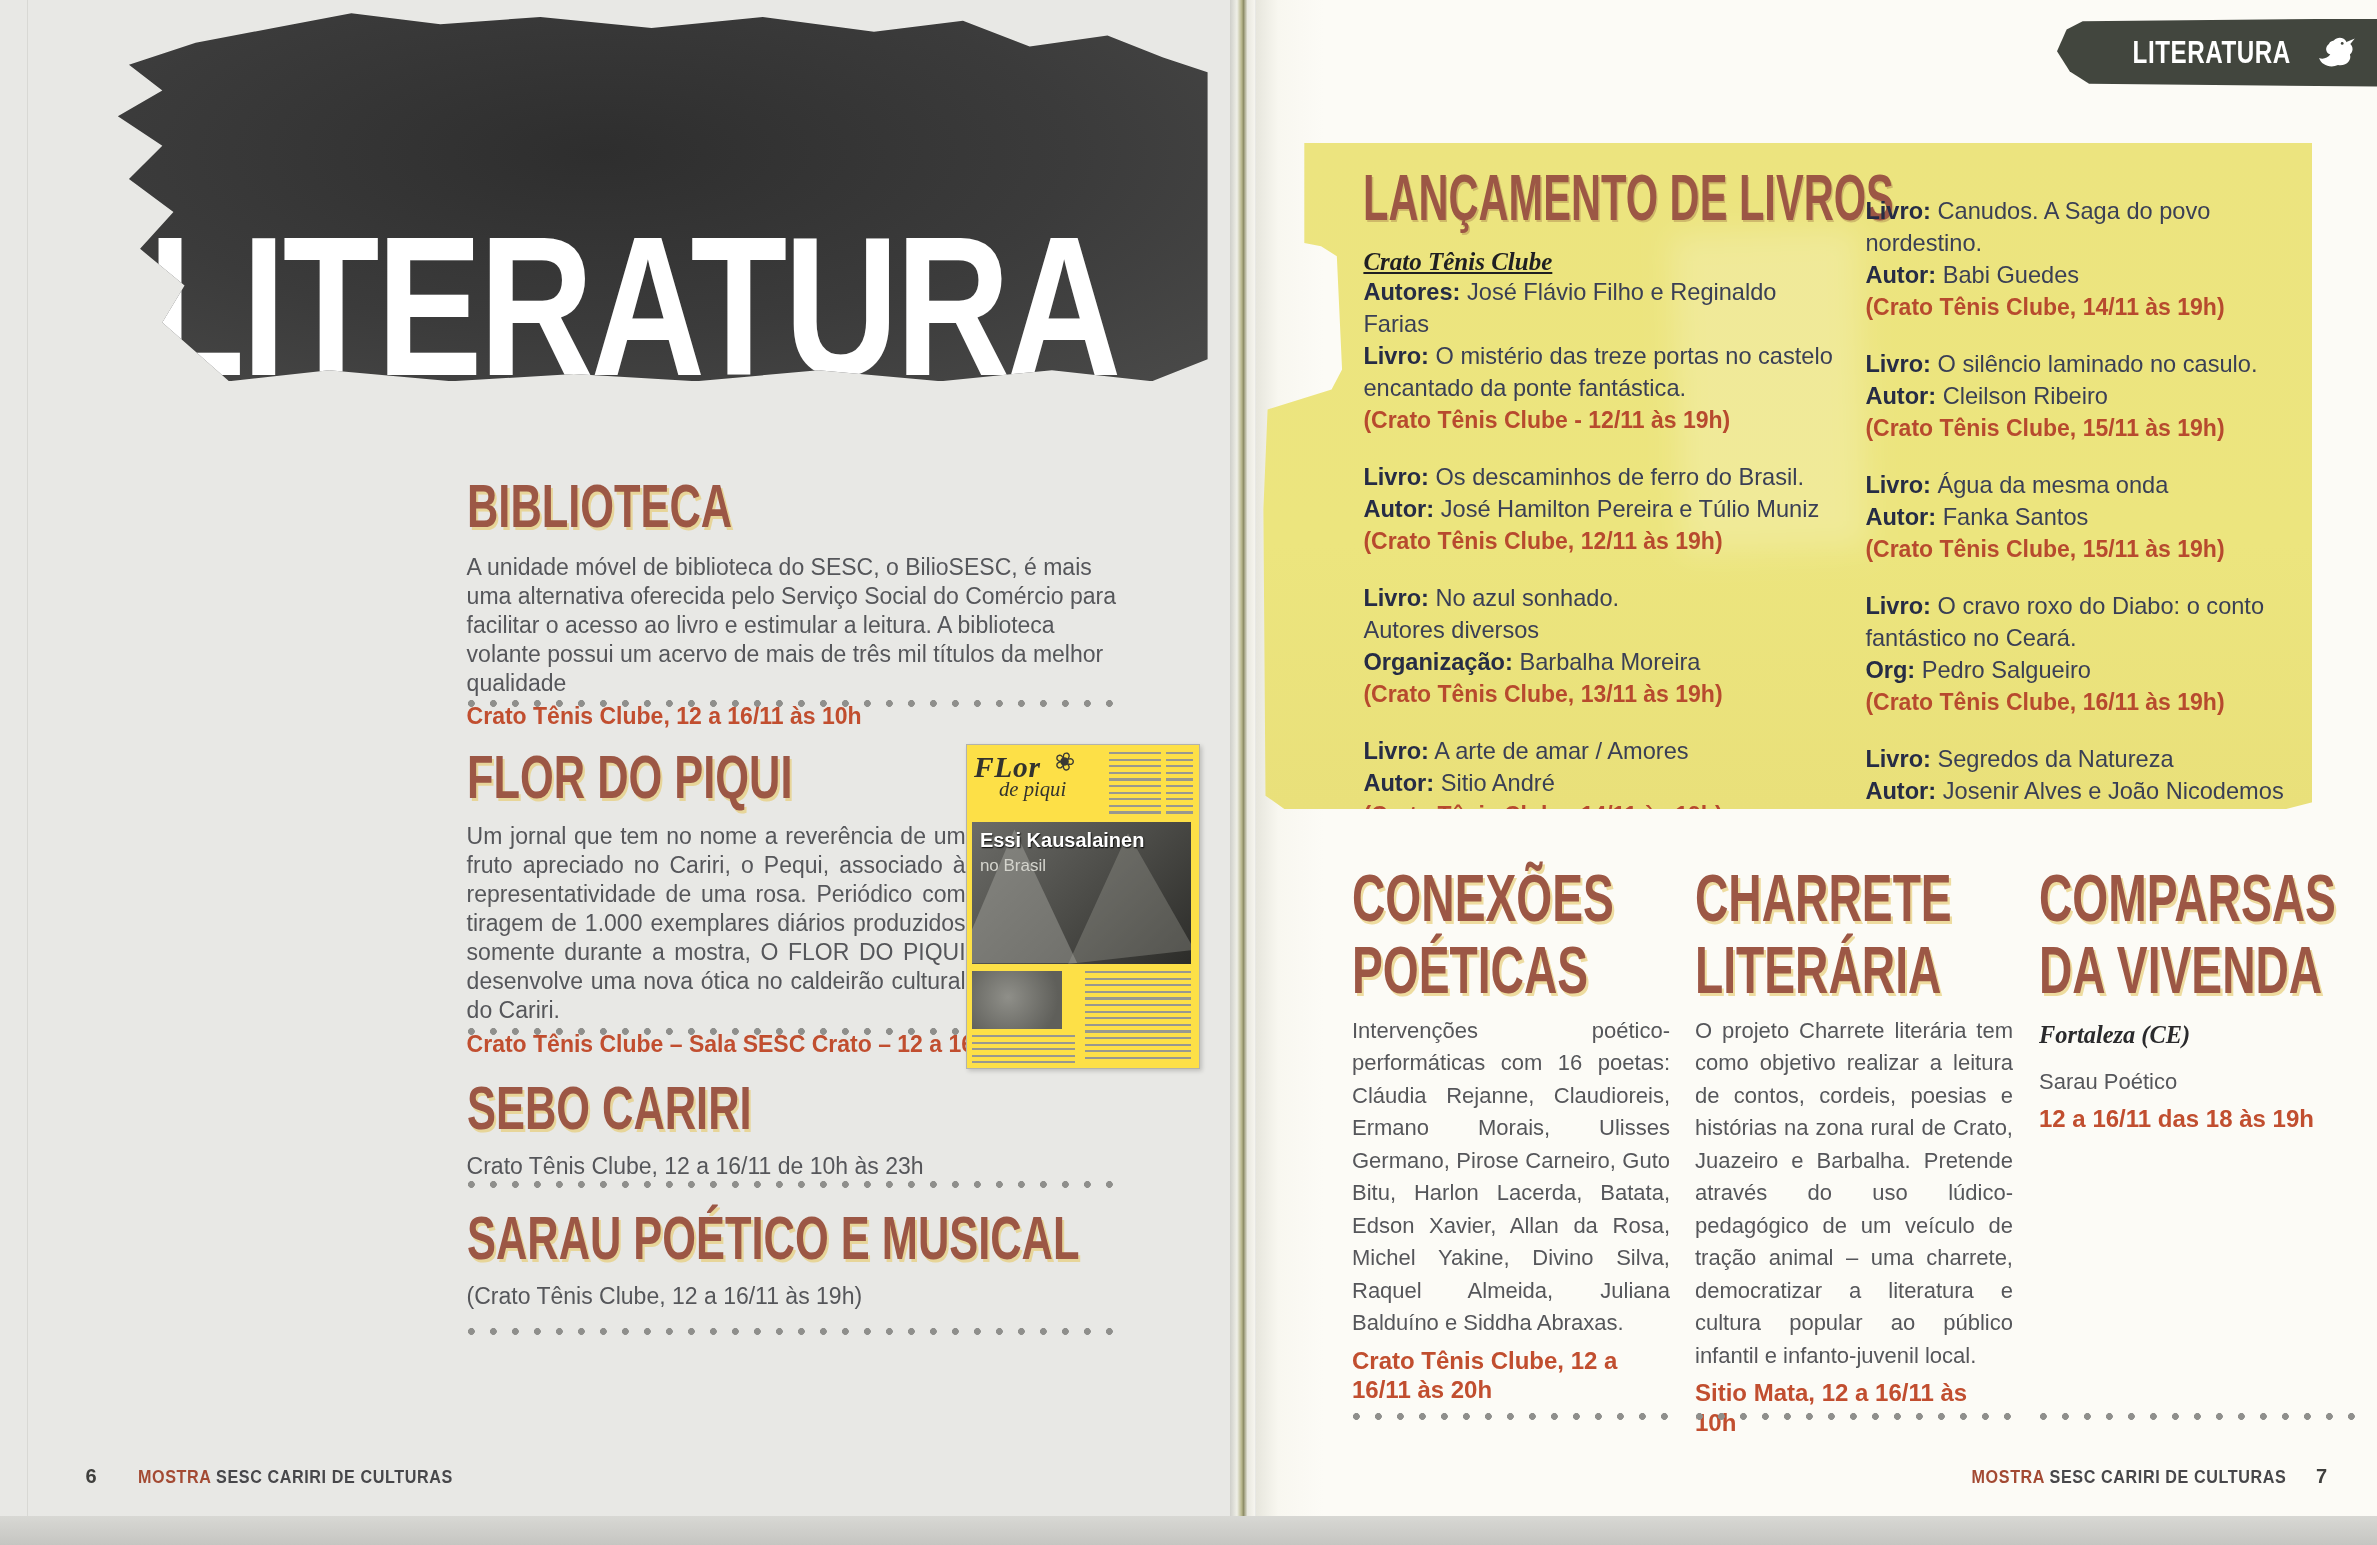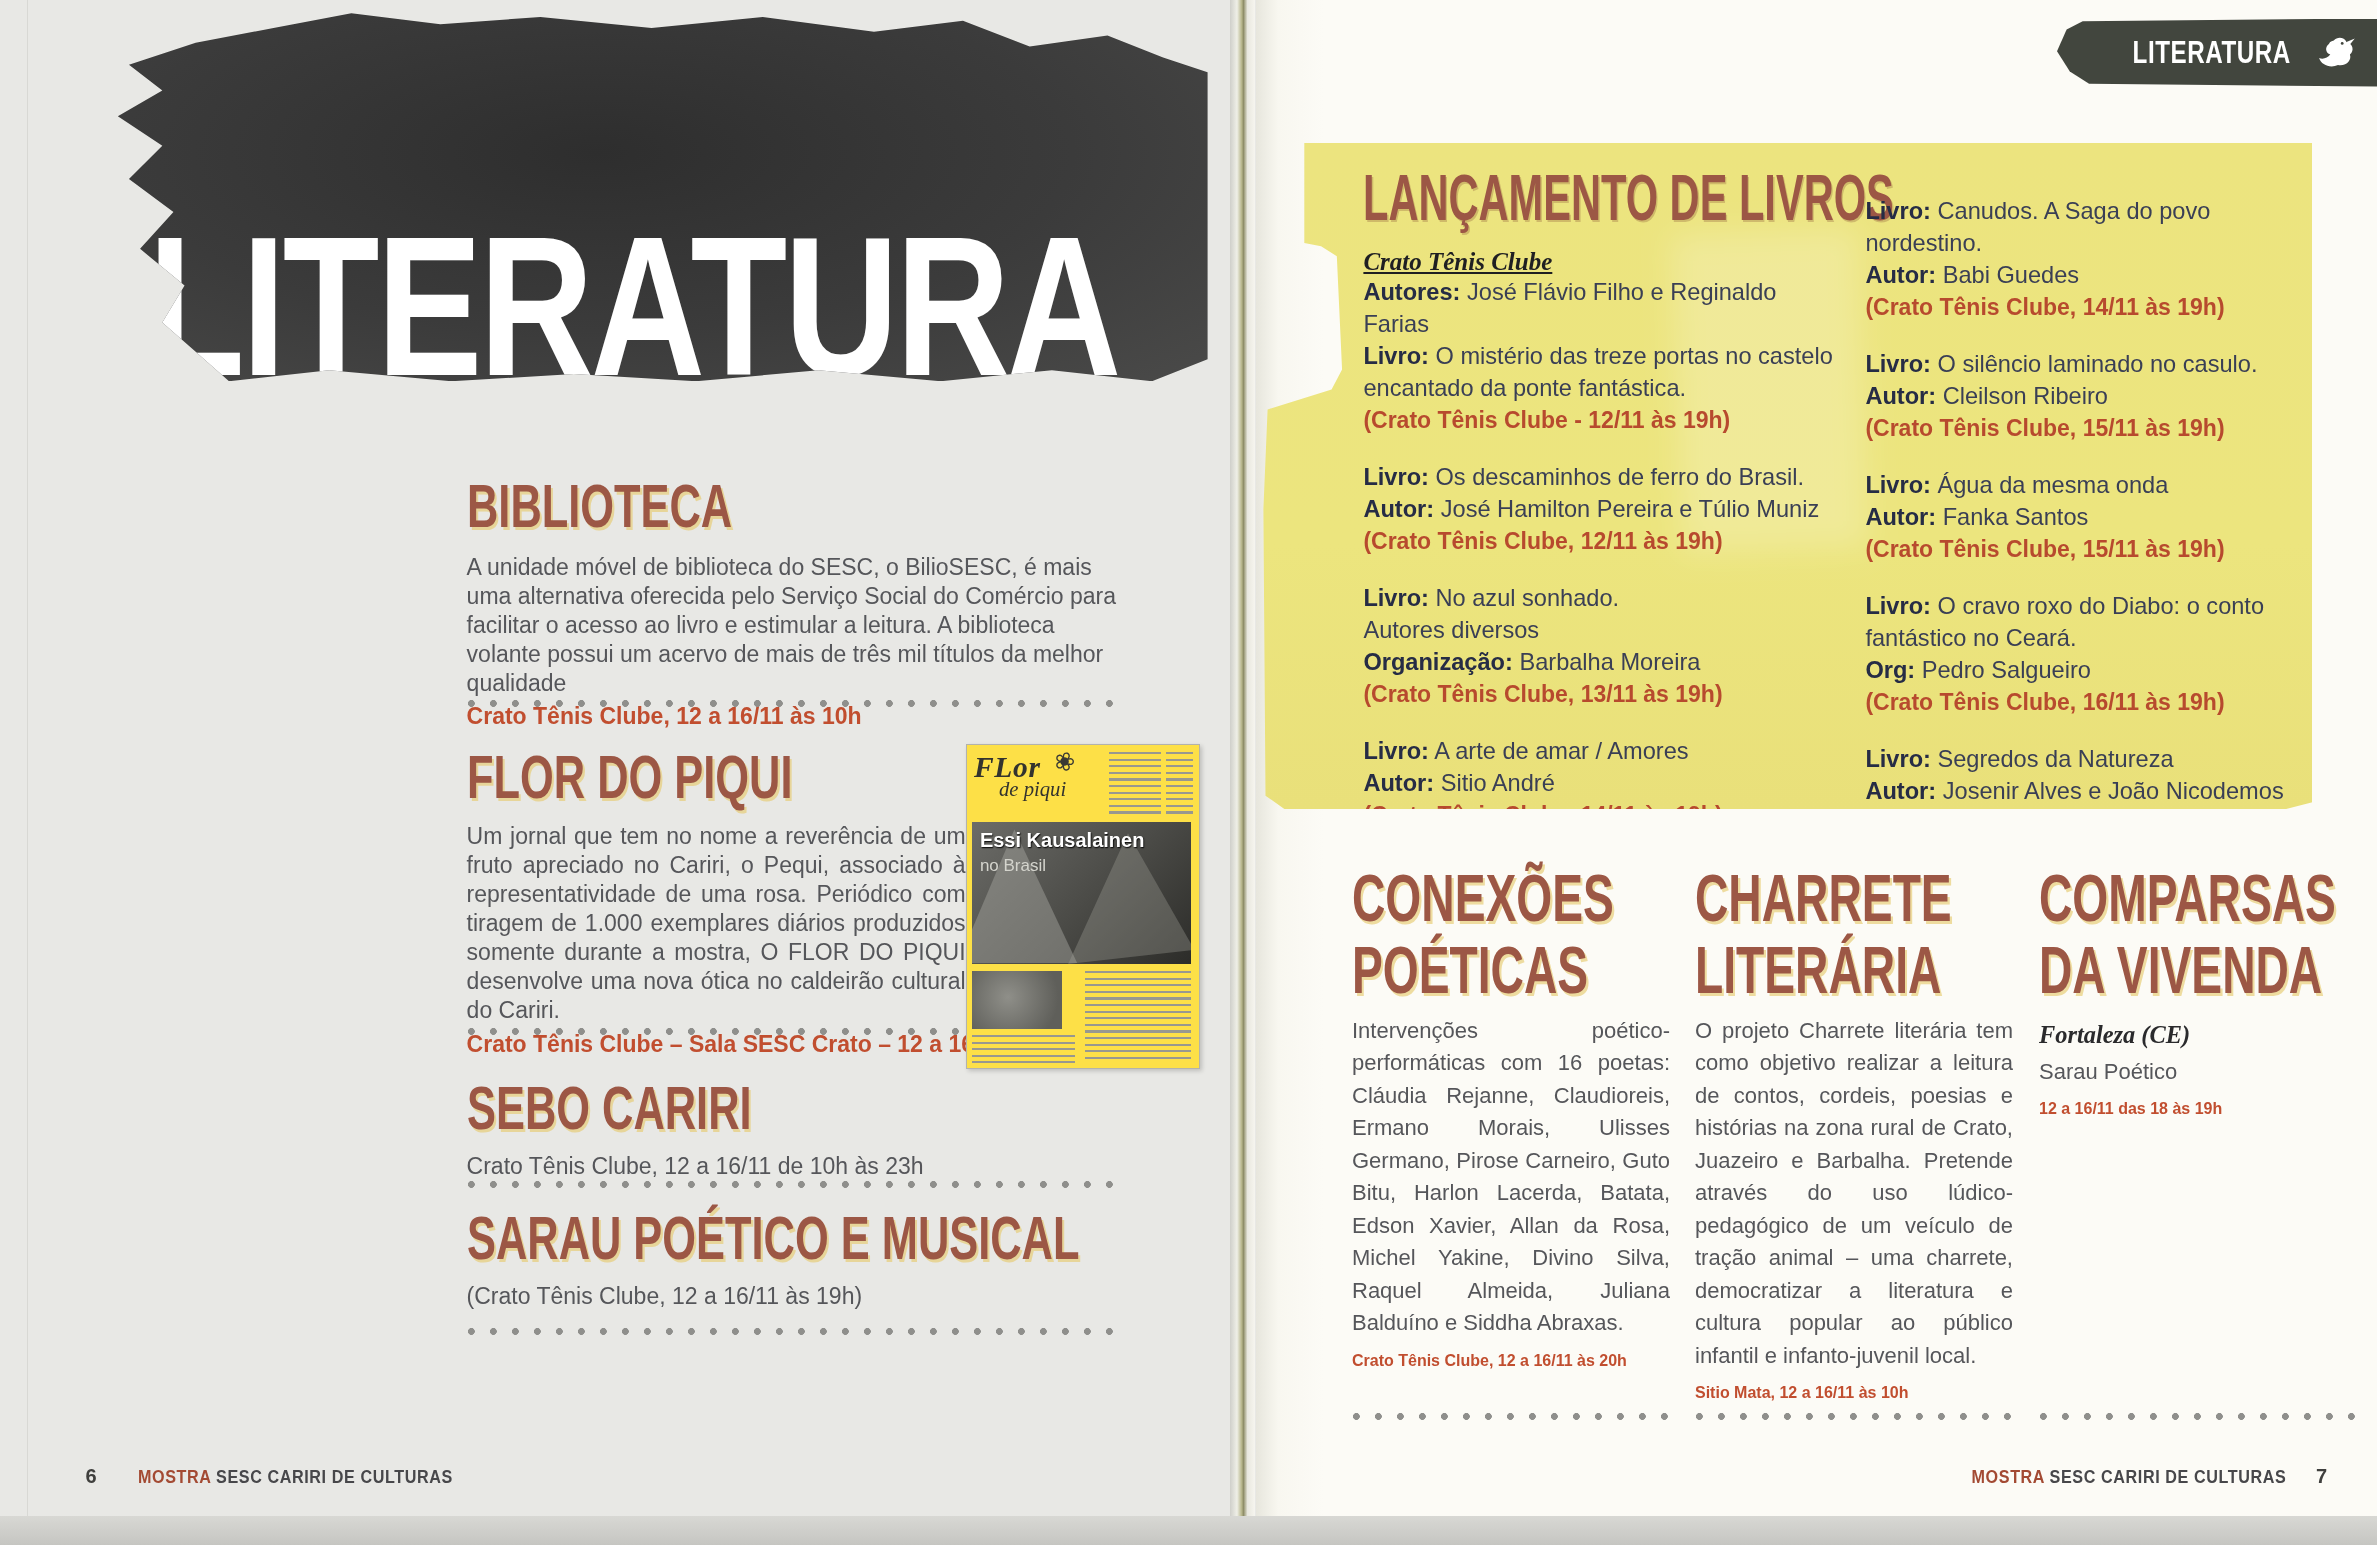--- a/index.html
+++ b/index.html
@@ -93,24 +93,24 @@
                 font-family:"Liberation Serif",serif;color:#1f1f22;text-decoration:underline;}
   .entry{margin:8px 0 25px 0;}
   #lb-left .entry:first-of-type{margin-top:0;}
   .erow{font-size:23.6px;line-height:32px;color:#3a3f55;}
   .erow b{color:#262c45;}
   .evenue{font-size:23px;line-height:32px;font-weight:bold;color:#b74a2e;}
   
   .col{position:absolute;top:862px;width:318px;}
   #col1{left:96px;} #col2{left:439px;} #col3{left:783px;}
   .col .cbody{margin:8.9px 0 0 0;font-size:22px;line-height:32.5px;color:#55565a;text-align:justify;}
-  .col .cvenue{margin:5.9px 0 0 0;font-size:16px;line-height:29.5px;font-weight:bold;color:#c14e2f;}
+  .col .cvenue{margin:5.9px 0 0 0;font-size:24px;line-height:29.5px;font-weight:bold;color:#c14e2f;}
   #col3 .location{margin:14.8px 0 0 0;font-size:24.4px;font-weight:bold;font-style:italic;
                   font-family:"Liberation Serif",serif;color:#2a2a2c;}
-  #col3 .cbody{text-align:left;margin-top:7px;}
+  #col3 .cbody{text-align:left;margin-top:17px;}
   #rdots1{left:96px;top:1412px;width:318px;}
   #rdots2{left:439px;top:1412px;width:318px;}
   #rdots3{left:783px;top:1412px;width:318px;}
   
   .footer{position:absolute;top:1465px;display:flex;align-items:baseline;gap:41px;}
   #lfooter{left:58px;}
   #rfooter{right:51px;gap:29.5px;}
   .pgnum{font-size:20px;font-weight:bold;color:#3f3f3d;}
   .brand{font-size:19px;font-weight:bold;letter-spacing:0.7px;white-space:nowrap;
          transform:scaleX(0.85);transform-origin:left center;}

